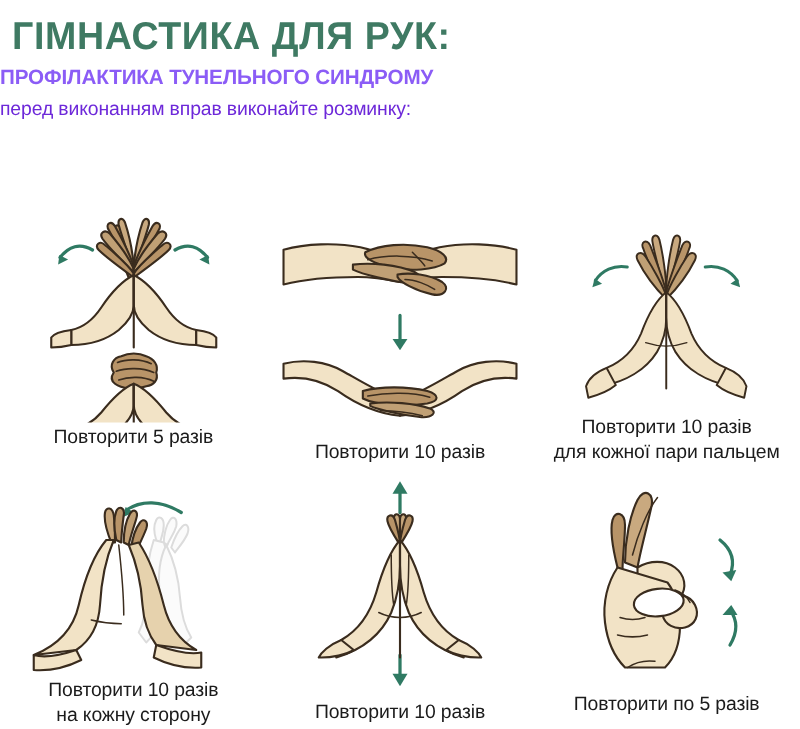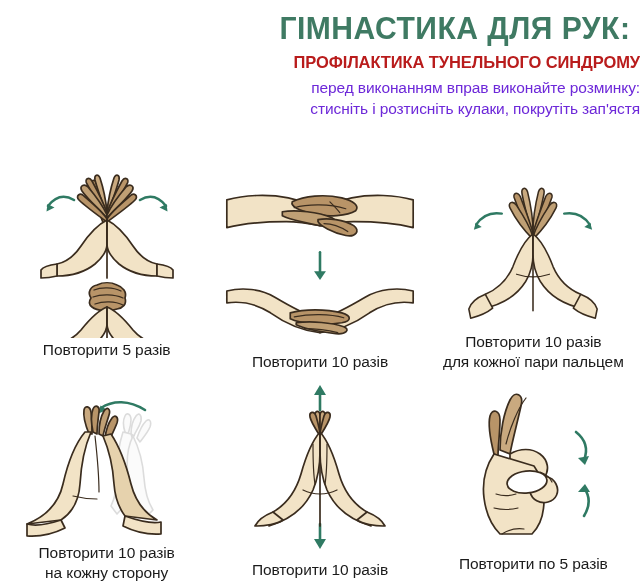--- a/index.html
+++ b/index.html
@@ -21,37 +21,37 @@
     position: relative;
     width: 640px;
     height: 583px;
     background: #ffffff;
     box-sizing: border-box;
   }
 
   
   .header {
     padding-top: 12px;
-    text-align: right;
+    text-align: left;
   }
   .title {
     font-size: 31px;
     line-height: 34px;
     font-weight: 700;
     letter-spacing: 0.5px;
     color: #3f7a63;
     margin: 0 0 7px 0;
     font-family: "Liberation Sans", "DejaVu Sans", sans-serif;
     transform: scaleX(0.97);
   }
   .subtitle {
     font-size: 16.5px;
     line-height: 19px;
     font-weight: 700;
-    color: #b91c1c;
+    color: #8b5cf6;
     margin: 0 0 5px 0;
     letter-spacing: -0.1px;
   }
   .intro {
     font-size: 15.5px;
     line-height: 21px;
     font-weight: 400;
     color: #6d28d9;
     margin: 0;
     letter-spacing: -0.1px;
@@ -104,21 +104,20 @@
 </head>
 <body>
 
 <div class="poster">
 
   <div class="header">
     <h1 class="title">ГІМНАСТИКА ДЛЯ РУК:</h1>
     <h2 class="subtitle">ПРОФІЛАКТИКА ТУНЕЛЬНОГО СИНДРОМУ</h2>
     <p class="intro">
       <span class="intro-line">перед виконанням вправ виконайте розминку:</span>
-      <span class="intro-line">стисніть і розтисніть кулаки, покрутіть зап'ястя</span>
     </p>
   </div>
 
   <div class="grid">
 
     <div class="row row-1">
 
       <div class="cell">
         <svg class="art" width="180" height="172" viewBox="0 0 180 172">
           <g fill="none" stroke="#2f7a63" stroke-width="2.6" stroke-linecap="round">

